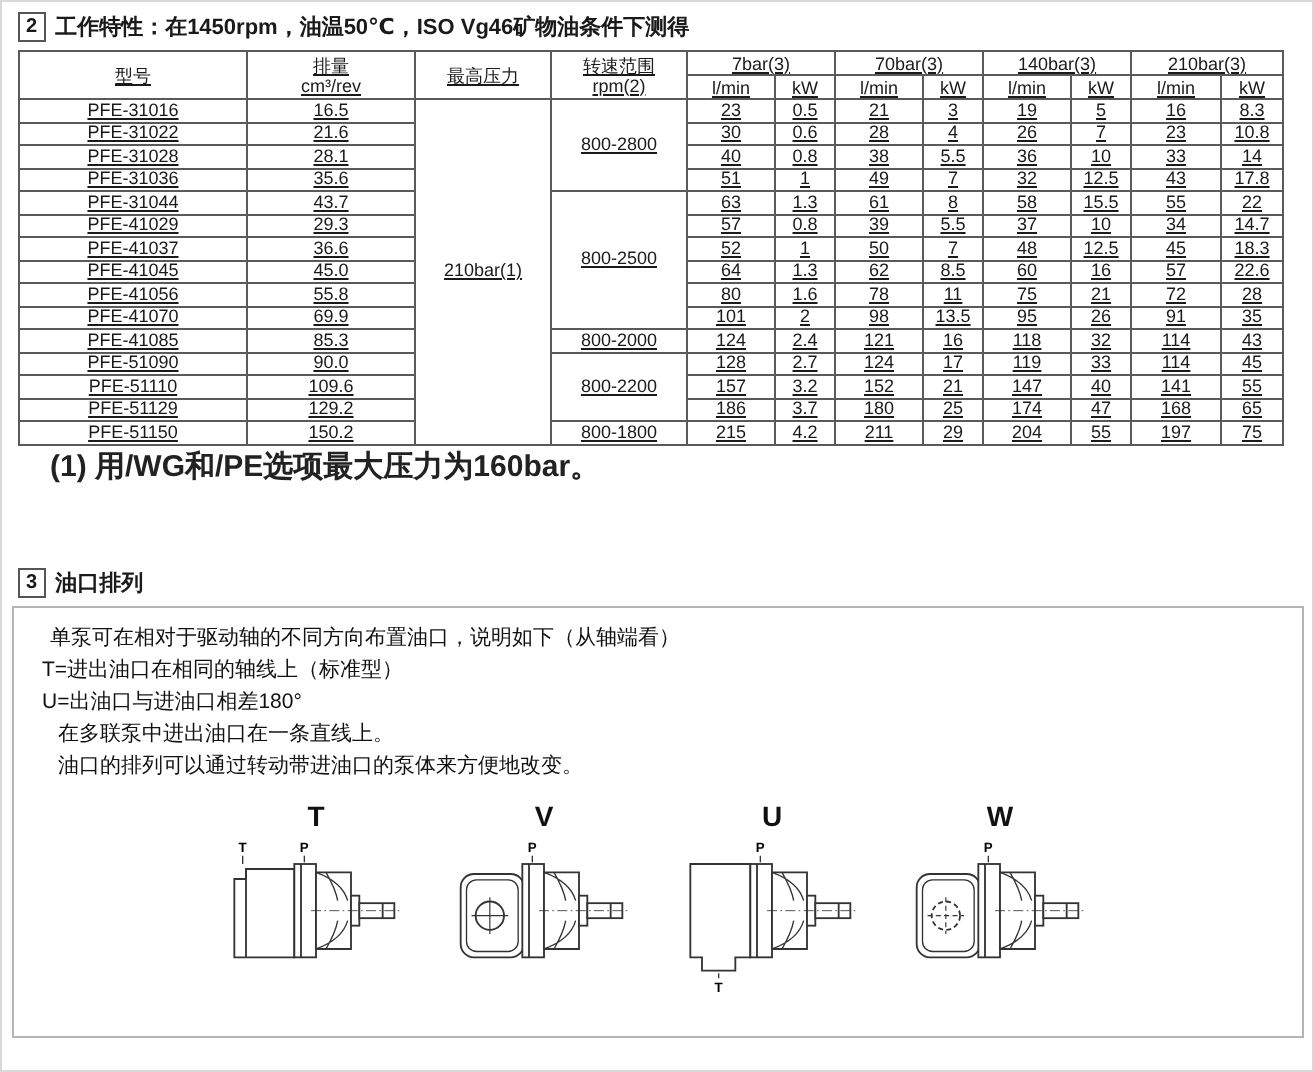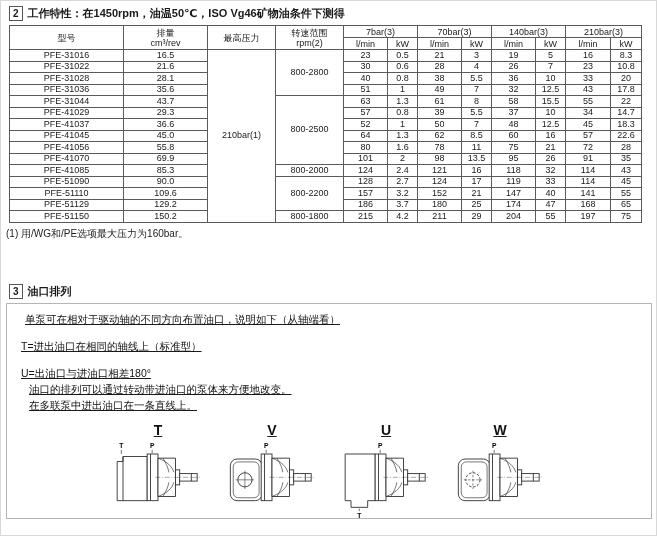--- a/index.html
+++ b/index.html
@@ -5,37 +5,37 @@
   html,body{margin:0;padding:0;background:#f4f4f4;}
   .sheet{
     position:relative; width:657px; height:536px; background:#ffffff;
     font-family:"Liberation Sans","DejaVu Sans",sans-serif; color:#1a1a1a;
     overflow:hidden; border:1px solid #d8d8d8; box-sizing:border-box;
   }
   
   .sec-title{display:flex; align-items:center; font-size:11px; font-weight:bold; padding:5px 8px 2px 8px;}
   .num-box{display:inline-block; border:1px solid #555; padding:0 3px; margin-right:5px; font-size:10px; line-height:13px; font-weight:bold;}
   
-  table.spec{border-collapse:collapse; table-layout:fixed; margin:2px 8px 0 8px; width:630px;}
+  table.spec{border-collapse:collapse; table-layout:fixed; margin:2px 8px 0 8px; width:630px;text-decoration:underline;}
   table.spec th, table.spec td{
     border:1px solid #5a5a5a; font-size:9px; font-weight:normal;
     text-align:center; vertical-align:middle; padding:0.5px 1px; line-height:9.5px;
     white-space:nowrap; overflow:hidden;
   }
   table.spec thead th{line-height:10px;}
   
-  .notes{margin:5px 8px 0 5px; font-size:10px; line-height:11px; color:#222;}
+  .notes{margin:5px 8px 0 24px; font-size:15px; line-height:11px; color:#222;font-weight:bold;}
   
   .sec3{position:absolute; left:0; top:278px; width:657px;}
   .sec3-box{
     position:absolute; left:5px; right:6px; top:24px; height:216px;
-    border:1px solid #b5b5b5; box-sizing:border-box; padding:7px 12px 0 12px;text-decoration:underline;
+    border:1px solid #b5b5b5; box-sizing:border-box; padding:7px 12px 0 12px;
   }
   .txt-line{font-size:10.5px; line-height:16px; color:#111;}
-  .ind-a{padding-left:6px;} .ind-b{padding-left:2px;margin-top:11px;} .ind-c{padding-left:10px;}
+  .ind-a{padding-left:6px;} .ind-b{padding-left:2px;} .ind-c{padding-left:10px;}
   
   .diagrams{display:flex; justify-content:center; gap:14px; margin-top:9px;}
   .diagram{width:100px; text-align:center;}
   .diagram-label{font-size:14px; font-weight:bold; line-height:16px; color:#111; margin-bottom:1px;}
   svg text.port{font-size:8px; font-weight:bold; fill:#000; font-family:"Liberation Sans",sans-serif;}
   .hidden-defs{position:absolute; width:0; height:0;}
 </style>
 </head>
 <body>
 
@@ -157,21 +157,21 @@
           <tr>
             <td>PFE-31028</td>
             <td>28.1</td>
             <td>40</td>
             <td>0.8</td>
             <td>38</td>
             <td>5.5</td>
             <td>36</td>
             <td>10</td>
             <td>33</td>
-            <td>20</td>
+            <td>14</td>
           </tr>
           <tr>
             <td>PFE-31036</td>
             <td>35.6</td>
             <td>51</td>
             <td>1</td>
             <td>49</td>
             <td>7</td>
             <td>32</td>
             <td>12.5</td>
@@ -325,22 +325,22 @@
   <div class="sec3">
     <div class="sec-title">
       <span class="num-box">3</span>
       <span>油口排列</span>
     </div>
 
     <div class="sec3-box">
       <div class="txt-line ind-a">单泵可在相对于驱动轴的不同方向布置油口，说明如下（从轴端看）</div>
       <div class="txt-line ind-b">T=进出油口在相同的轴线上（标准型）</div>
       <div class="txt-line ind-b">U=出油口与进油口相差180°</div>
+      <div class="txt-line ind-c">在多联泵中进出油口在一条直线上。</div>
       <div class="txt-line ind-c">油口的排列可以通过转动带进油口的泵体来方便地改变。</div>
-      <div class="txt-line ind-c">在多联泵中进出油口在一条直线上。</div>
 
       <div class="diagrams">
 
         <div class="diagram">
           <div class="diagram-label">T</div>
           <svg width="100" height="80" viewBox="0 0 118 96">
             <text class="port" x="15" y="11" text-anchor="middle">T</text>
             <line x1="15" y1="13" x2="15" y2="18" stroke="#333" stroke-width="0.8"></line>
             <text class="port" x="52" y="11" text-anchor="middle">P</text>
             <line x1="52" y1="13" x2="52" y2="17" stroke="#333" stroke-width="0.8"></line>

